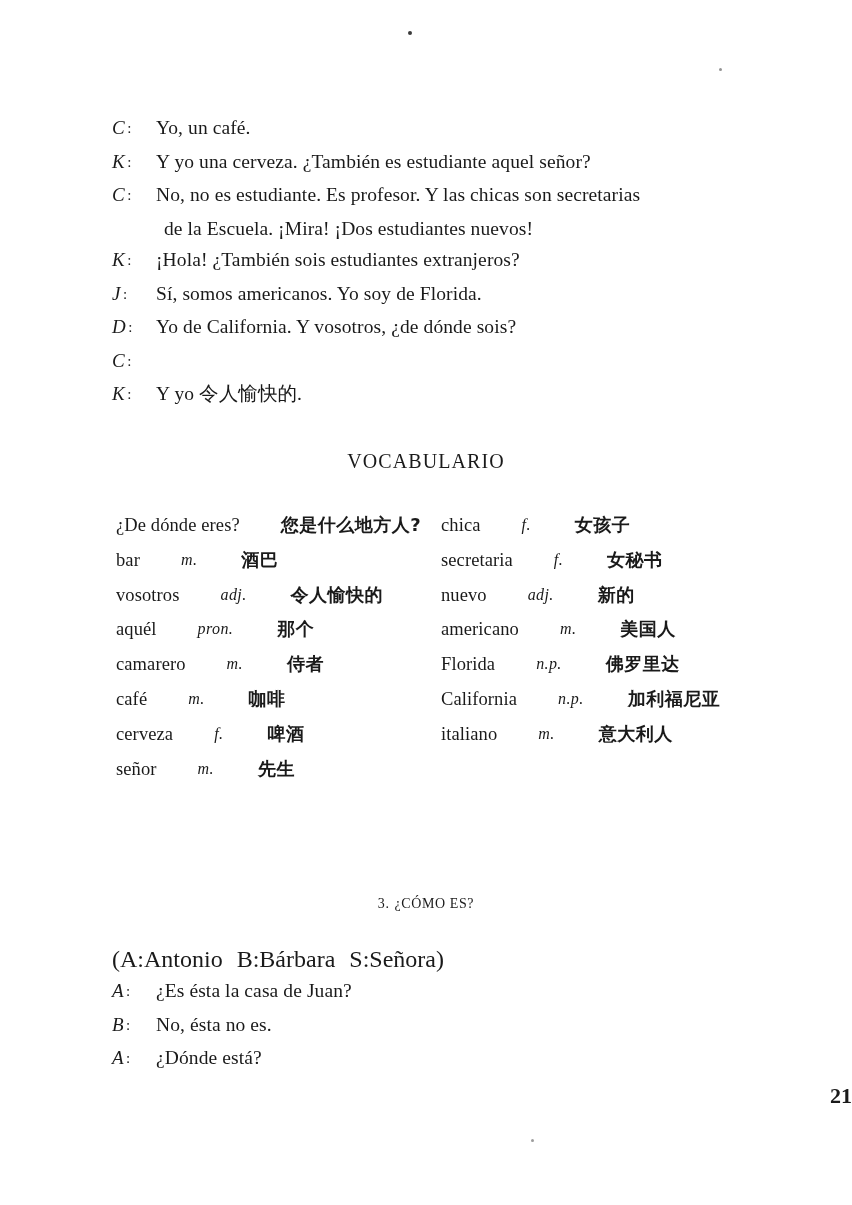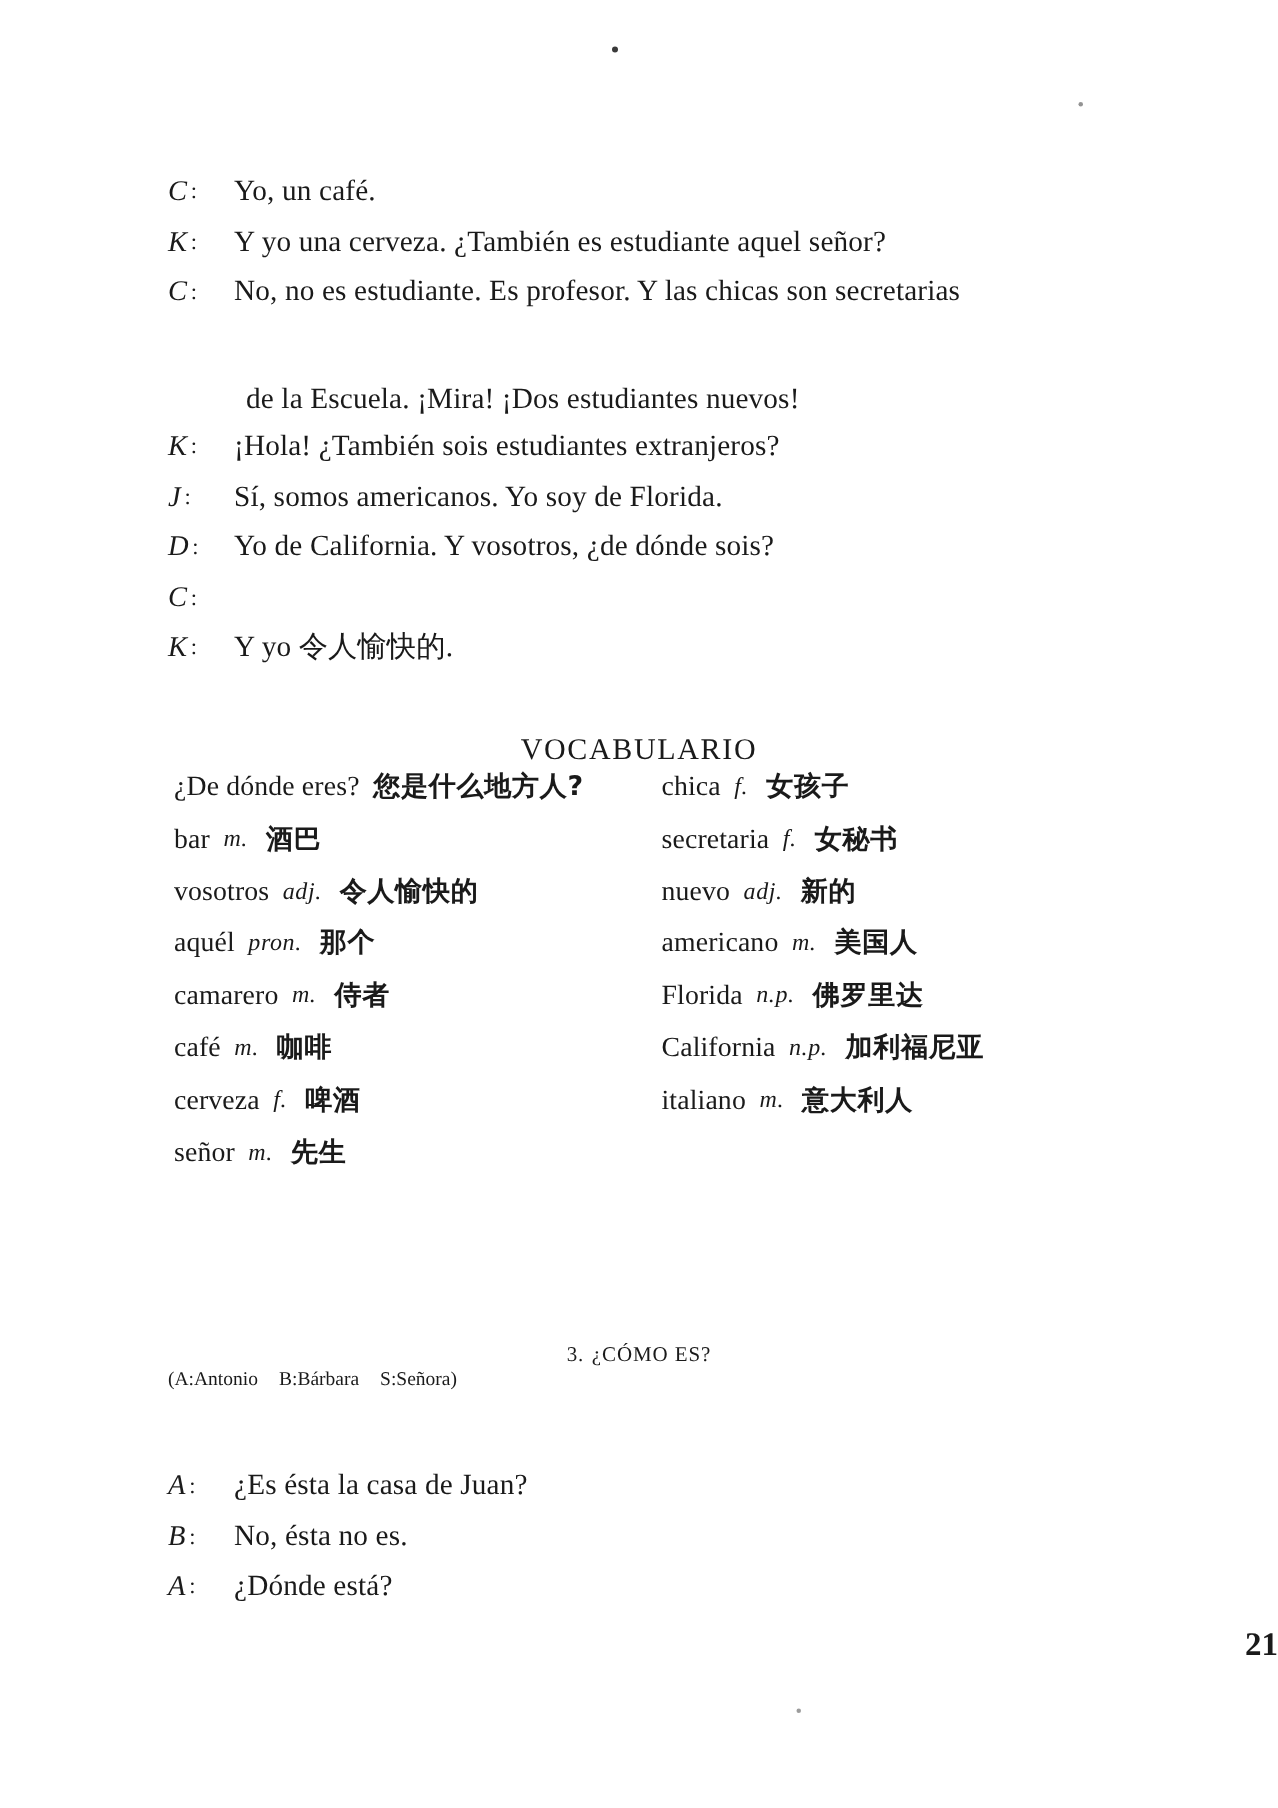--- a/index.html
+++ b/index.html
@@ -60,32 +60,31 @@
     margin-left: 2px;
     font-size: 15px;
     position: relative;
     top: -1px;
   }
   .utt {
     flex: 1 1 auto;
     letter-spacing: .1px;
   }
   .dlg-line.cont .spk { visibility: hidden; }
-  .dlg-line.cont .utt { padding-left: 8px; margin-top: 38px; }
+  .dlg-line.cont .utt { padding-left: 8px; }
 
   
   .vocab-heading {
     position: absolute;
     top: 450px;
     left: 0;
     width: 852px;
     text-align: center;
     font-size: 20px;
     letter-spacing: 1.1px;
-    margin-top: 39px;
   }
 
   
   .vocab {
     position: absolute;
     top: 508px;
     left: 0;
     width: 852px;
     height: 300px;
   }
@@ -95,20 +94,21 @@
   }
   .vcol-left  { left: 116px; width: 330px; }
   .vcol-right { left: 441px; width: 330px; }
 
   .ventry {
     display: flex;
     align-items: flex-end;
     font-size: 18.5px;
     line-height: 34.8px;
     white-space: nowrap;
+    gap: 32px;
   }
   .vword  { letter-spacing: .1px; }
   .vpos {
     font-style: italic;
     font-size: 16px;
     margin-left: 9px;
     letter-spacing: .4px;
   }
   .vcn {
     font-family: "DejaVu Sans", "Liberation Sans", sans-serif;
@@ -126,23 +126,23 @@
     left: 0;
     width: 852px;
     text-align: center;
     font-size: 14px;
     letter-spacing: .6px;
   }
   .sec-heading .num { margin-right: 5px; }
 
   .cast {
     position: absolute;
-    top: 904px;
+    top: 944px;
     left: 112px;
-    font-size: 13px;
+    font-size: 24px;
     line-height: 30px;
     white-space: nowrap;
   }
   .cast .gap { display: inline-block; width: 14px; }
 
   .dlg-bottom { top: 975px; }
 </style>
 </head>
 <body>
 

